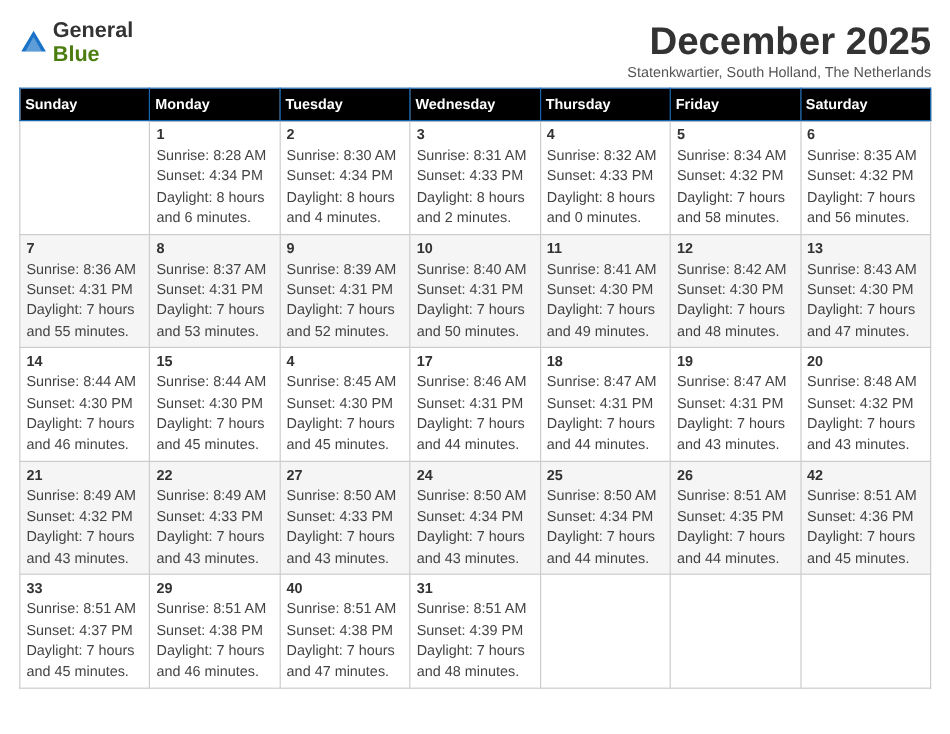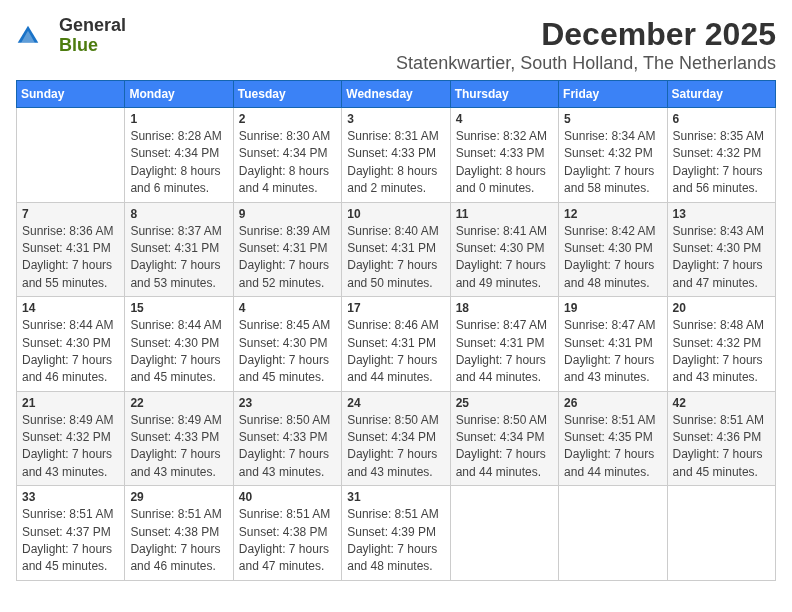--- a/index.html
+++ b/index.html
@@ -12,21 +12,21 @@
     }
     .header {
       display: flex;
       align-items: flex-start;
       justify-content: space-between;
       margin-bottom: 4px;
     }
     .logo {
       display: flex;
       align-items: center;
-      gap: 19px;
+      gap: 4px;
     }
     .logo-text {
       font-size: 18px;
       font-weight: bold;
       line-height: 1.1;
     }
     .logo-general { color: #333; }
     .logo-blue { color: #4d7c0f; }
     .logo-icon {
       width: 24px;
@@ -34,31 +34,31 @@
     }
     .title-block {
       text-align: right;
     }
     .month-title {
       font-size: 32px;
       font-weight: bold;
       color: #333;
     }
     .subtitle {
-      font-size: 18px;
+      font-size: 12px;
       color: #555;
     }
     .calendar {
       width: 100%;
       border-collapse: collapse;
       margin-top: 6px;
       font-size: 11px;
     }
     .calendar thead tr th {
-      background-color: #3b82f6;
+      background-color: #000000;
       color: #fff;
       padding: 6px 4px;
       text-align: left;
       font-size: 12px;
       font-weight: bold;
       border: 1px solid #1565b0;
     }
     .calendar tbody tr td {
       border: 1px solid #ccc;
       vertical-align: top;
@@ -207,21 +207,21 @@
       <tr>
         <td class="shaded">
           <div class="day-num">21</div>
           <div class="day-info">Sunrise: 8:49 AM<br>Sunset: 4:32 PM<br>Daylight: 7 hours<br>and 43 minutes.<br></div>
         </td>
         <td class="shaded">
           <div class="day-num">22</div>
           <div class="day-info">Sunrise: 8:49 AM<br>Sunset: 4:33 PM<br>Daylight: 7 hours<br>and 43 minutes.<br></div>
         </td>
         <td class="shaded">
-          <div class="day-num">23</div>
+          <div class="day-num">27</div>
           <div class="day-info">Sunrise: 8:50 AM<br>Sunset: 4:33 PM<br>Daylight: 7 hours<br>and 43 minutes.<br></div>
         </td>
         <td class="shaded">
           <div class="day-num">24</div>
           <div class="day-info">Sunrise: 8:50 AM<br>Sunset: 4:34 PM<br>Daylight: 7 hours<br>and 43 minutes.<br></div>
         </td>
         <td class="shaded">
           <div class="day-num">25</div>
           <div class="day-info">Sunrise: 8:50 AM<br>Sunset: 4:34 PM<br>Daylight: 7 hours<br>and 44 minutes.<br></div>
         </td>

